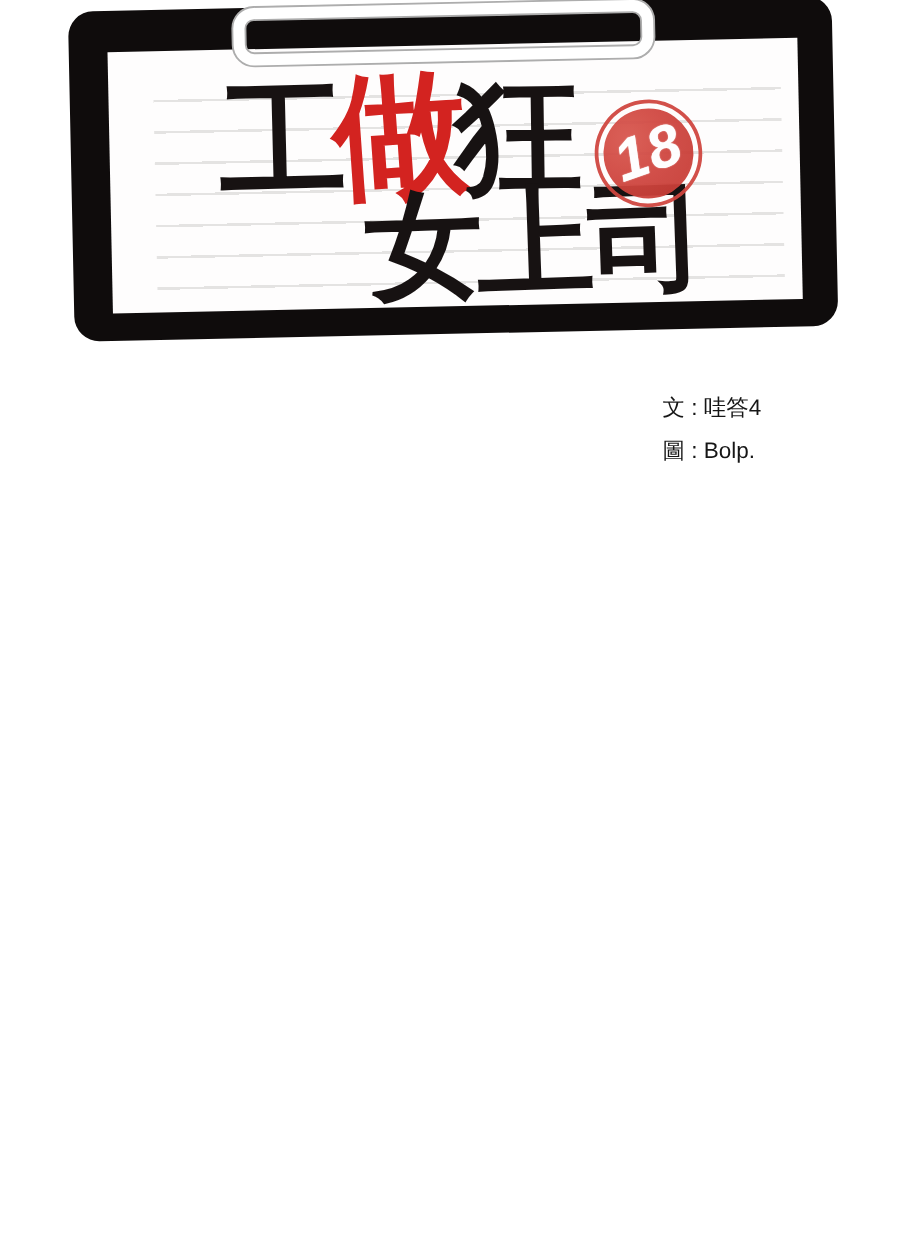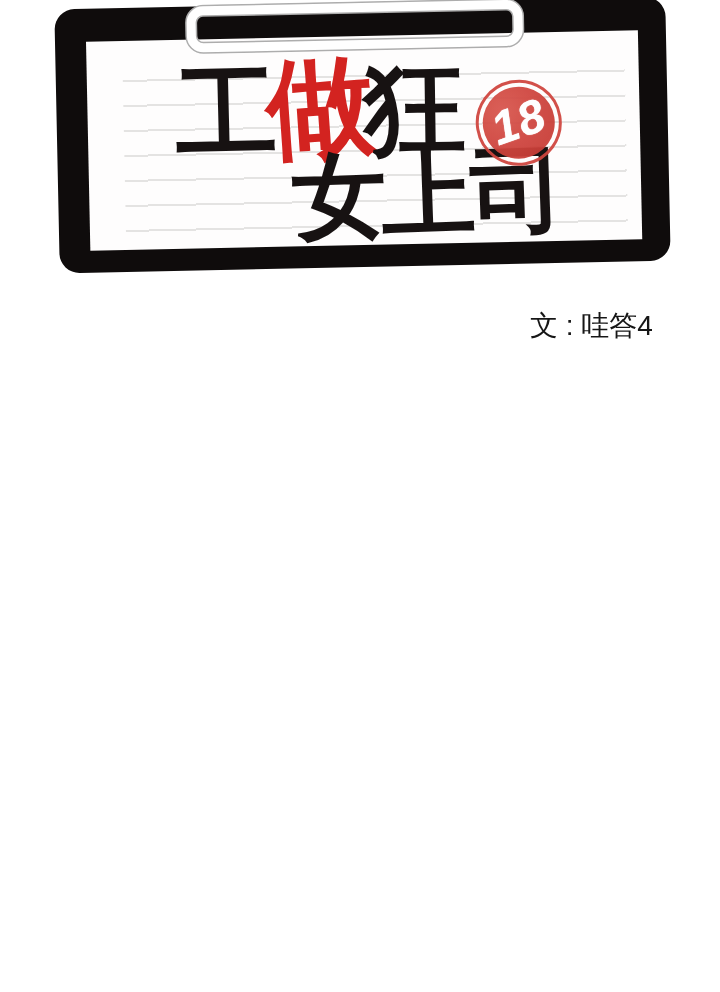--- a/index.html
+++ b/index.html
@@ -126,21 +126,21 @@
     transform: rotate(-10deg) translateY(-2px);
     text-shadow: 0 0 1px #ffffff;
   }
 
   
   .credits {
     position: absolute;
     left: 530px;
     top: 309px;
     color: #161616;
-    font-size: 28px;
+    font-size: 18px;
     line-height: 34px;
     font-weight: 500;
     white-space: nowrap;
   }
 </style>
 </head>
 <body>
 
 <div class="page">
 
@@ -162,15 +162,16 @@
     </div>
 
     <svg class="clip" viewBox="0 0 340 50" xmlns="http://www.w3.org/2000/svg" aria-hidden="true">
       <rect x="6.5" y="6.5" width="327" height="37" rx="12" ry="12" fill="none" stroke="#adadad" stroke-width="12"></rect>
       <rect x="6.5" y="6.5" width="327" height="37" rx="12" ry="12" fill="none" stroke="#ffffff" stroke-width="9"></rect>
     </svg>
   </div>
 
   <div class="credits">
     <div>文 : 哇答4</div>
+    <div>圖 : Bolp.</div>
   </div>
 
 </div>
 
 </body></html>

